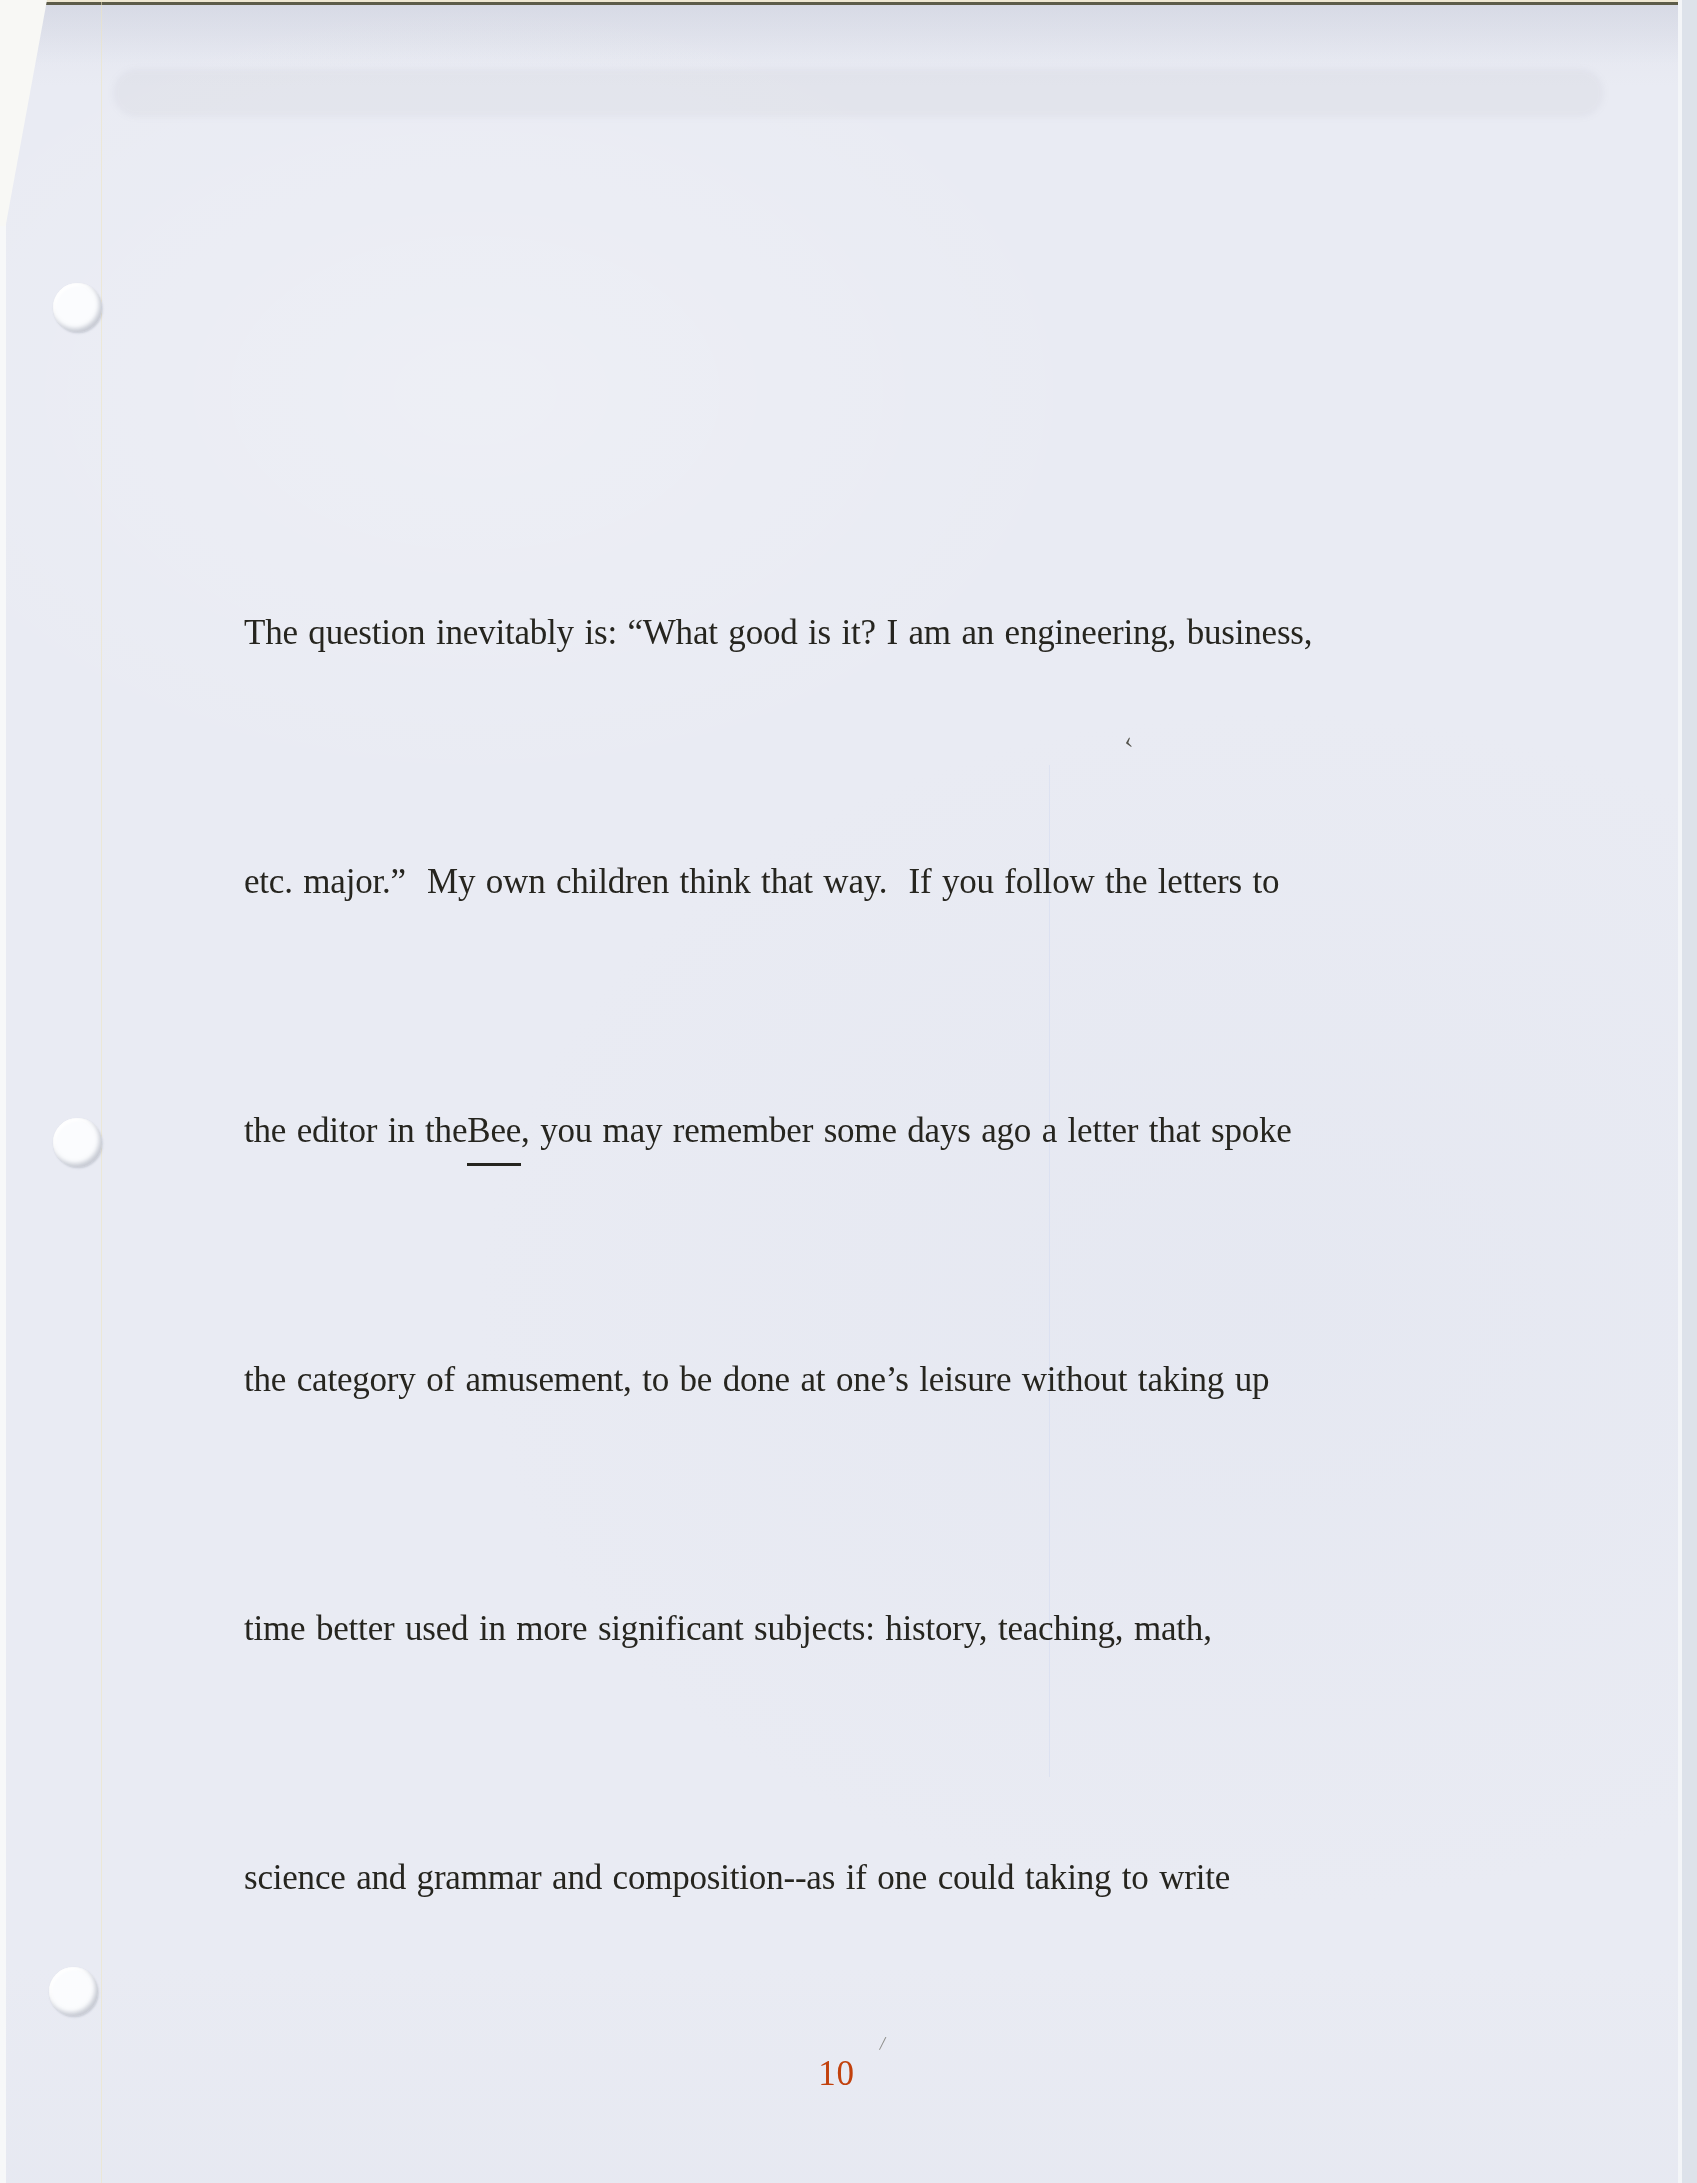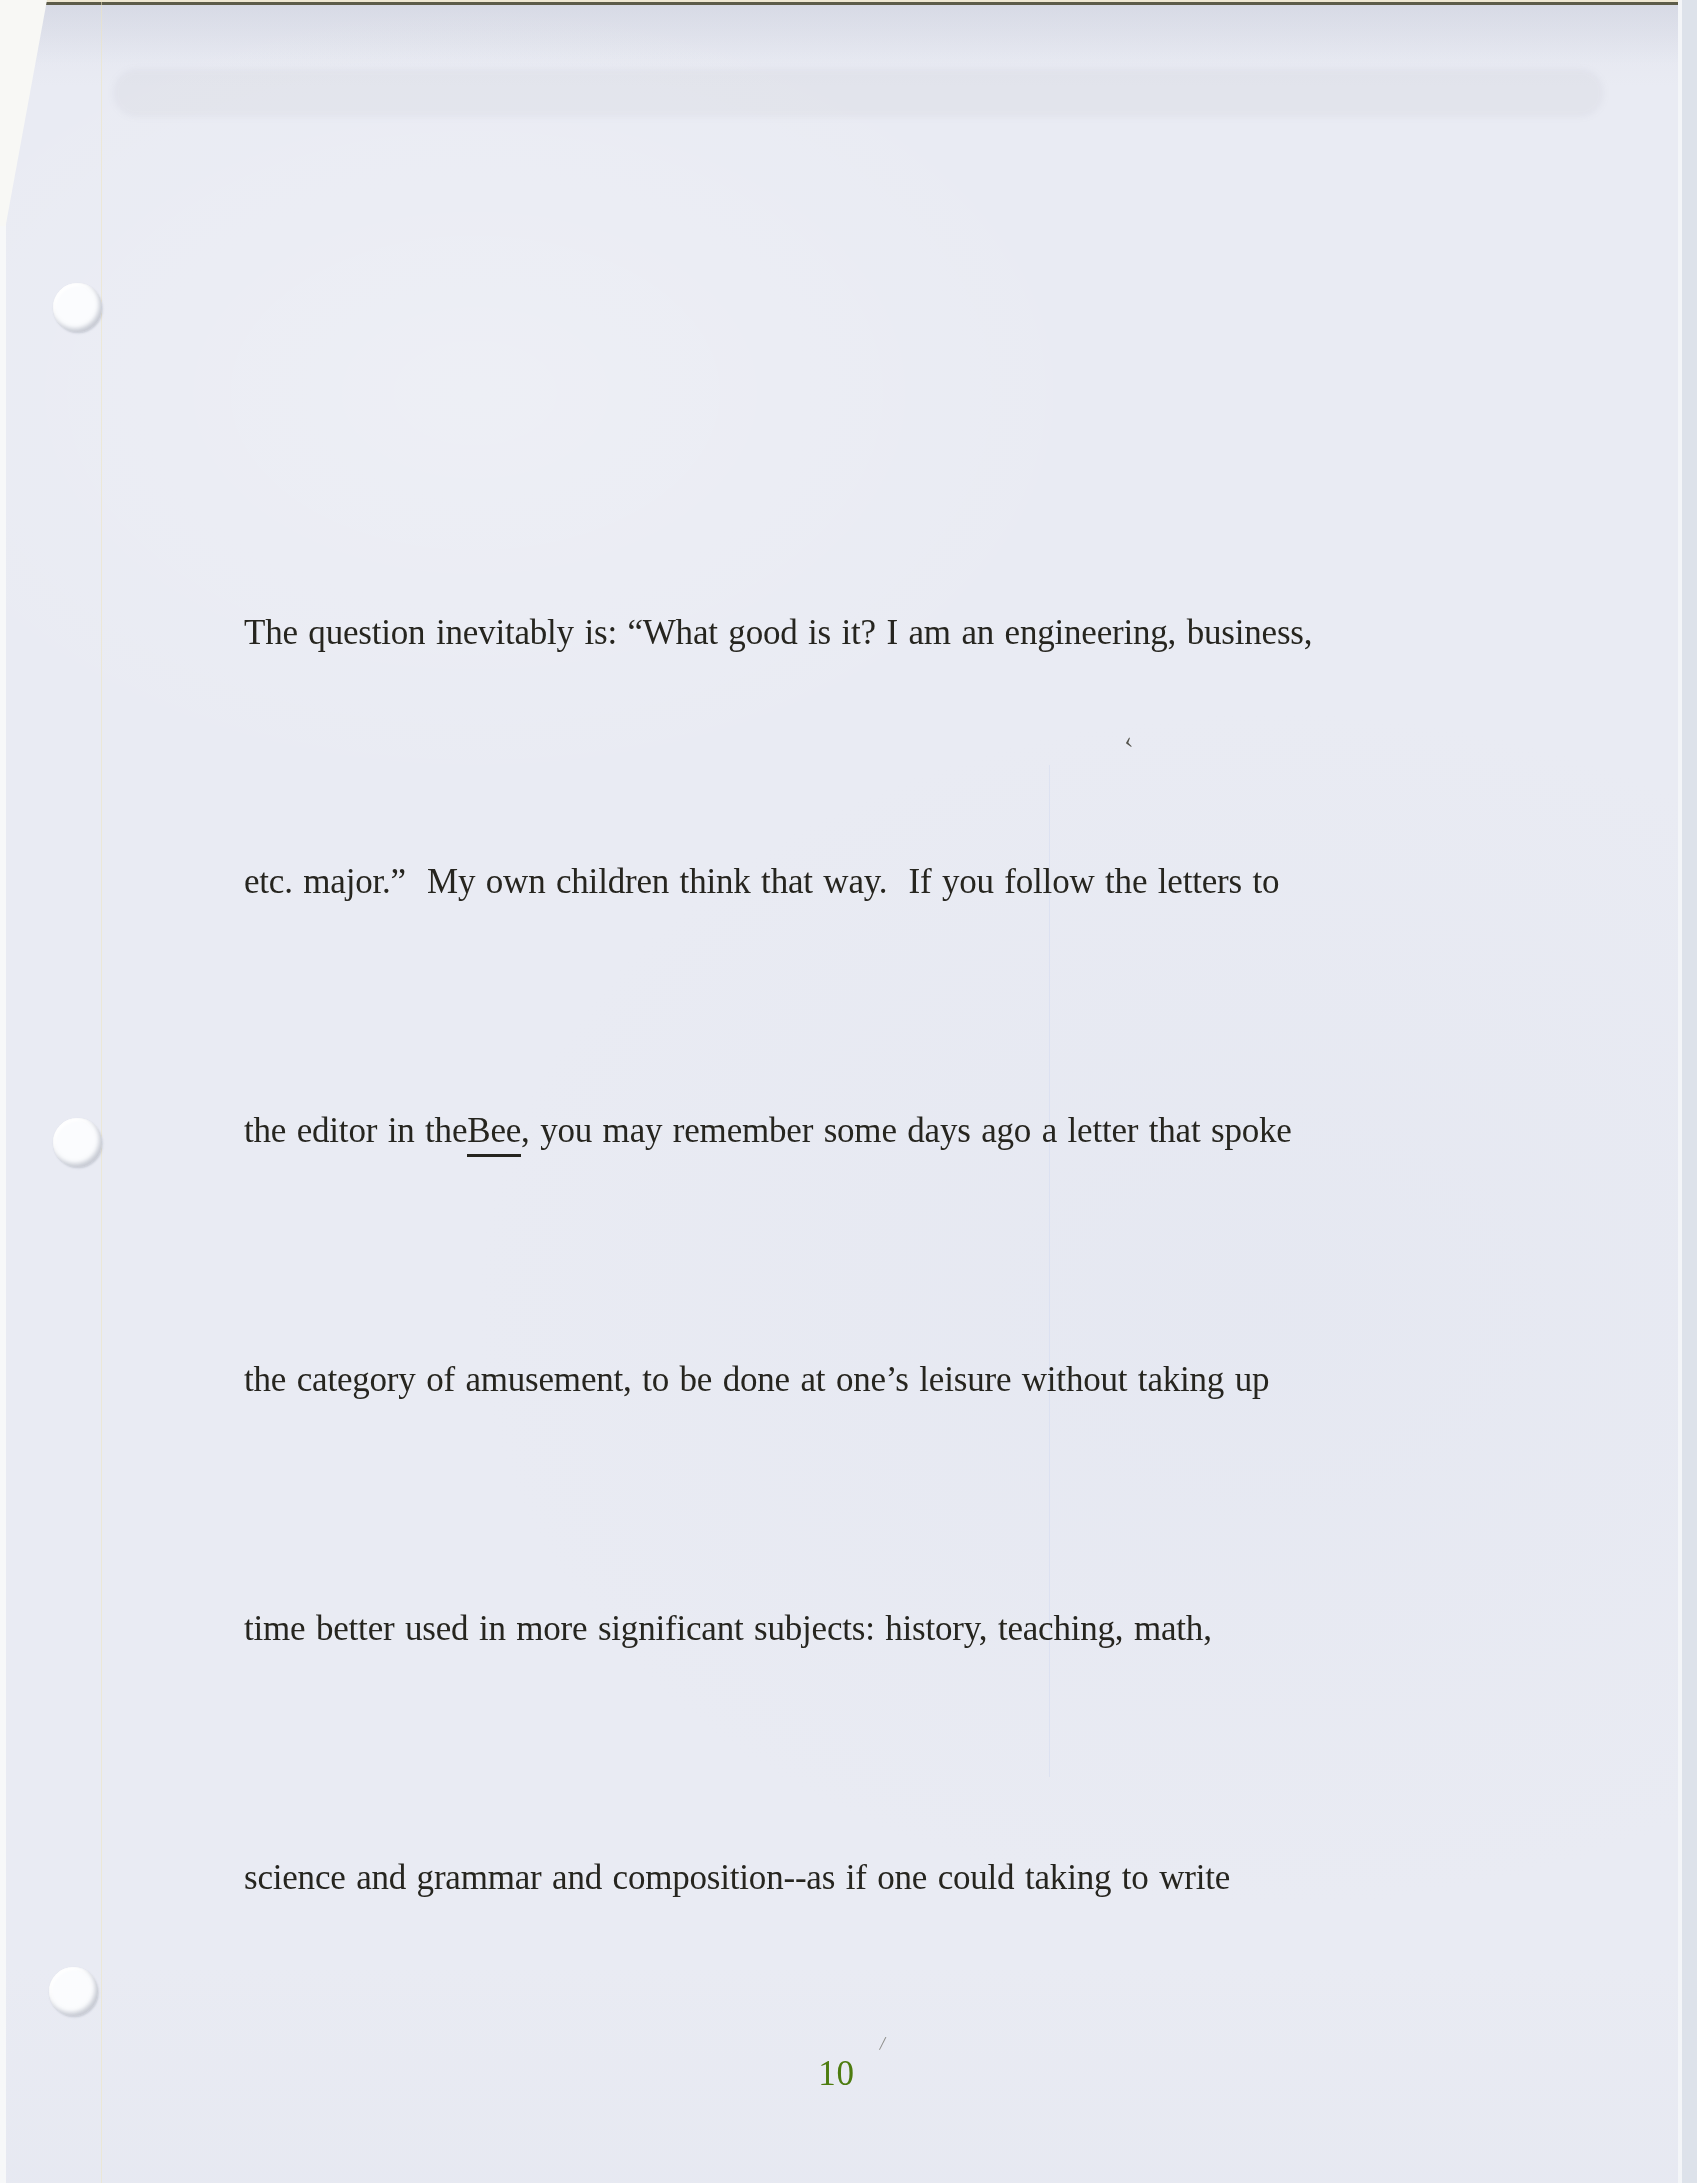--- a/index.html
+++ b/index.html
@@ -92,31 +92,31 @@
     color: #26251f;
     letter-spacing: -0.2px;
     word-spacing: 2px;
     white-space: pre;
     text-rendering: optimizeLegibility;
   }
   .para { margin: 0; }
   .line { height: 83px; }
   .u {
     border-bottom: 3.3px solid #26251f;
-    padding-bottom: 4px;
+    padding-bottom: 13px;
   }
 
   .page-num {
     position: absolute;
     top: 2054px;
     left: 0;
     width: 1673px;
     text-align: center;
     font-size: 35px;
-    color: #4d7c0f;
+    color: #c2410c;
     letter-spacing: 0.7px;
   }
 
   
   .mark-tick {
     position: absolute; left: 1124px; top: 727px;
     font-size: 24px; color: #55544d;
     transform: rotate(-12deg);
   }
   .mark-slash {

